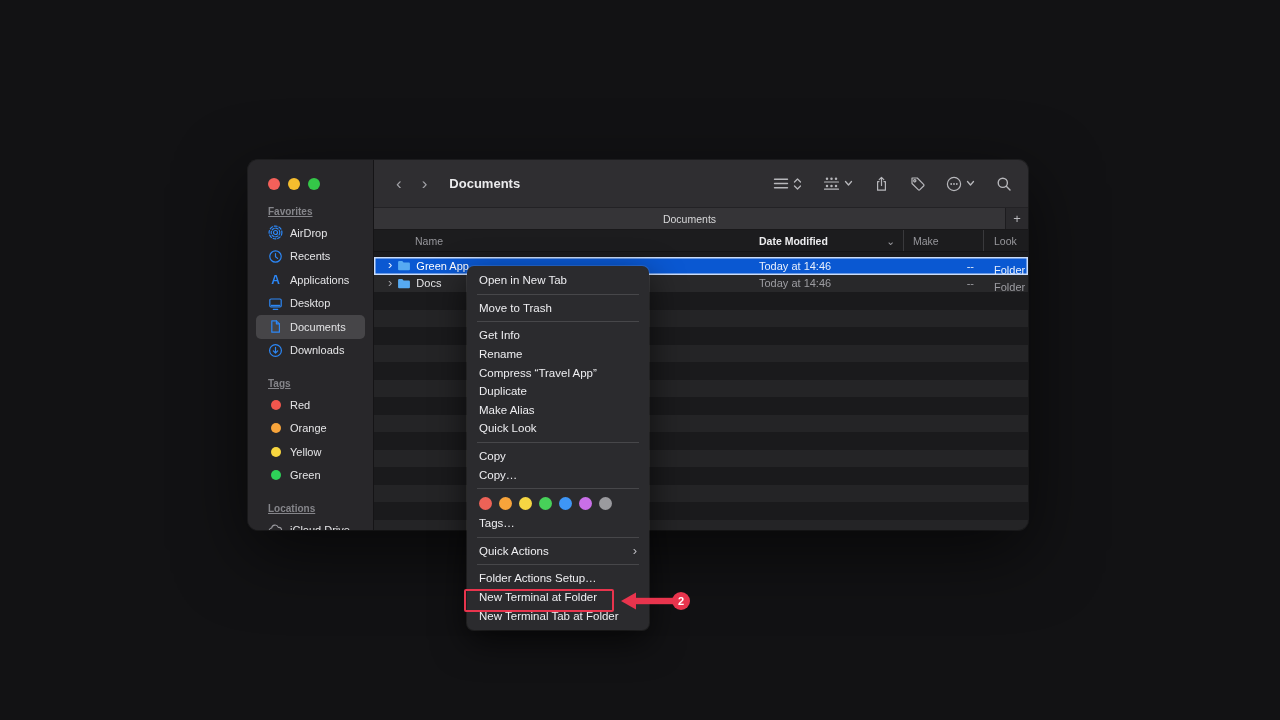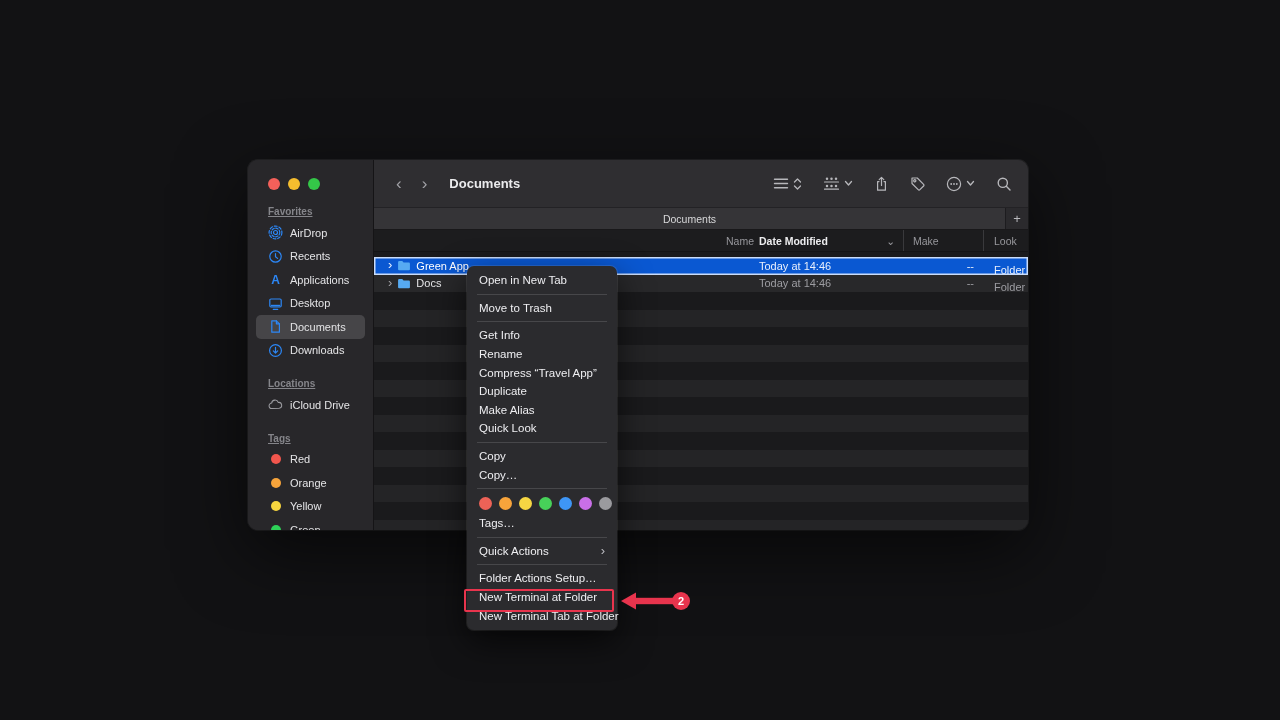--- a/index.html
+++ b/index.html
@@ -35,21 +35,21 @@
 
   .tabbar { height:23px; display:flex; background:#2b2a2d; border-top:1px solid #232225;
             border-bottom:1px solid #19181a; flex:none; }
   .tab { flex:1; background:#353437; display:flex; align-items:center; justify-content:center;
          font-size:10.5px; color:#d8d8da; }
   .tab-plus { width:23px; border-left:1px solid #1d1c1f; background:#2b2a2d; color:#b9b9bd;
               display:flex; align-items:center; justify-content:center; font-size:13px; }
 
   .colheader { height:22px; background:#1c1c1e; border-bottom:1px solid #141415; display:flex;
                align-items:center; font-size:10.5px; color:#97979c; flex:none; }
-  .ch-name { width:380px; padding-left:41px;text-align:right; }
+  .ch-name { width:380px; padding-left:41px; }
   .ch-date { width:150px; display:flex; align-items:center; color:#ededef; font-weight:700;
              border-right:1px solid #39393c; align-self:stretch; padding-left:5px; }
   .ch-date .sortchev { margin-left:auto; margin-right:8px; color:#9a9a9f; font-weight:400; }
   .ch-size { width:80px; padding-left:9px; border-right:1px solid #39393c; align-self:stretch;
              display:flex; align-items:center; }
   .ch-kind { flex:1; padding-left:10px; }
 
   .rows { flex:1; background:#1a1a1c; overflow:hidden; position:relative; }
   .rowgap { height:5px; }
   .row { height:17.5px; display:flex; align-items:center; font-size:11px; color:#e6e6e8; }
@@ -58,21 +58,21 @@
   .row.sel { background:#0a58d2; box-shadow: inset 0 0 0 1.5px #cadcf9; color:#fff; }
   .row .c-name { width:380px; display:flex; align-items:center; padding-left:14px; gap:5px; white-space:nowrap; overflow:hidden; }
   .row .disclose { color:#a2a2a7; font-size:13px; line-height:1; margin-top:-2px; }
   .row.sel .disclose { color:#eaf1ff; }
   .row .c-date { width:150px; padding-left:5px; color:#9d9da2; }
   .row .c-size { width:80px; text-align:right; padding-right:10px; color:#9d9da2; }
   .row .c-kind { flex:1; padding-left:10px; color:#9d9da2; white-space:nowrap;margin-top:8px; }
   .row.sel .c-date, .row.sel .c-size, .row.sel .c-kind { color:#e8effc; }
 
   
-  .menu { position:absolute; left:467px; top:266px; width:150px; z-index:5;
+  .menu { position:absolute; left:467px; top:266px; width:182px; z-index:5;
           background:#2b2b2e; border-radius:7px; padding:5px 0;
           box-shadow:0 12px 34px rgba(0,0,0,.65), 0 0 0 1px rgba(255,255,255,.11); }
   .mi { height:18.6px; display:flex; align-items:center; padding:0 12px; font-size:11.5px;
         color:#eeeef1; white-space:nowrap; }
   .mi .subchev { margin-left:auto; color:#bcbcc1; font-size:13px; }
   .msep { height:1px; background:#47474a; margin:4px 10px; }
   .mdots { height:21px; display:flex; align-items:center; gap:7px; padding:0 12px; }
   .menu-dot { width:13px; height:13px; border-radius:50%; flex:none; }
 
   
@@ -167,54 +167,54 @@
                     <path d="M7.5 4.4 v5.4 M5.3 7.9 l2.2 2.2 2.2-2.2"></path>
                   </g>
                 </svg>
               </span>
     <span class="sb-text">Downloads</span>
   </div>
 </div>
   </div>
 
   <div class="sb-section">
+    <div class="sb-label">Tags</div>
+    <div class="sb-items">
+  <div class="sb-item">
+    <span class="sb-dot" style="background:#f2564d"></span>
+    <span class="sb-text">Red</span>
+  </div>
+
+  <div class="sb-item">
+    <span class="sb-dot" style="background:#f7a43b"></span>
+    <span class="sb-text">Orange</span>
+  </div>
+
+  <div class="sb-item">
+    <span class="sb-dot" style="background:#f8d63f"></span>
+    <span class="sb-text">Yellow</span>
+  </div>
+
+  <div class="sb-item">
+    <span class="sb-dot" style="background:#2ed158"></span>
+    <span class="sb-text">Green</span>
+  </div>
+</div>
+  </div>
+
+  <div class="sb-section">
     <div class="sb-label">Locations</div>
     <div class="sb-items">
   <div class="sb-item">
     <span class="sb-ico">
                 <svg width="16" height="13" viewBox="0 0 16 13" fill="none" stroke-linecap="round" stroke-linejoin="round">
                   <path d="M4.2 10.8 a2.9 2.9 0 0 1 -.3-5.8 a3.6 3.6 0 0 1 7-.7 a2.7 2.7 0 0 1 1 6.3 Z" stroke="#9b9ba0" stroke-width="1.1"></path>
                 </svg>
               </span>
     <span class="sb-text">iCloud Drive</span>
-  </div>
-</div>
-  </div>
-
-  <div class="sb-section">
-    <div class="sb-label">Tags</div>
-    <div class="sb-items">
-  <div class="sb-item">
-    <span class="sb-dot" style="background:#f2564d"></span>
-    <span class="sb-text">Red</span>
-  </div>
-
-  <div class="sb-item">
-    <span class="sb-dot" style="background:#f7a43b"></span>
-    <span class="sb-text">Orange</span>
-  </div>
-
-  <div class="sb-item">
-    <span class="sb-dot" style="background:#f8d63f"></span>
-    <span class="sb-text">Yellow</span>
-  </div>
-
-  <div class="sb-item">
-    <span class="sb-dot" style="background:#2ed158"></span>
-    <span class="sb-text">Green</span>
   </div>
 </div>
   </div>
 </div>
   </div>
 
   <div class="main">
 
     <div class="toolbar">
       <div class="nav-chevs">

